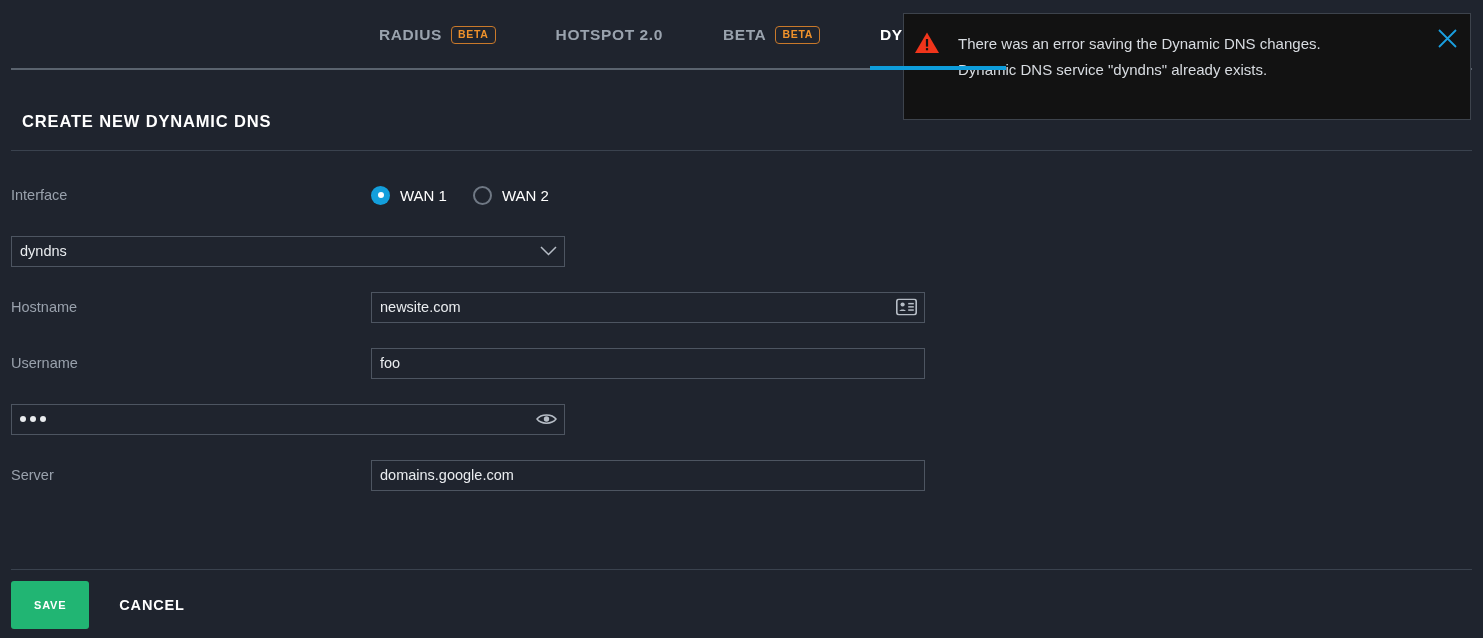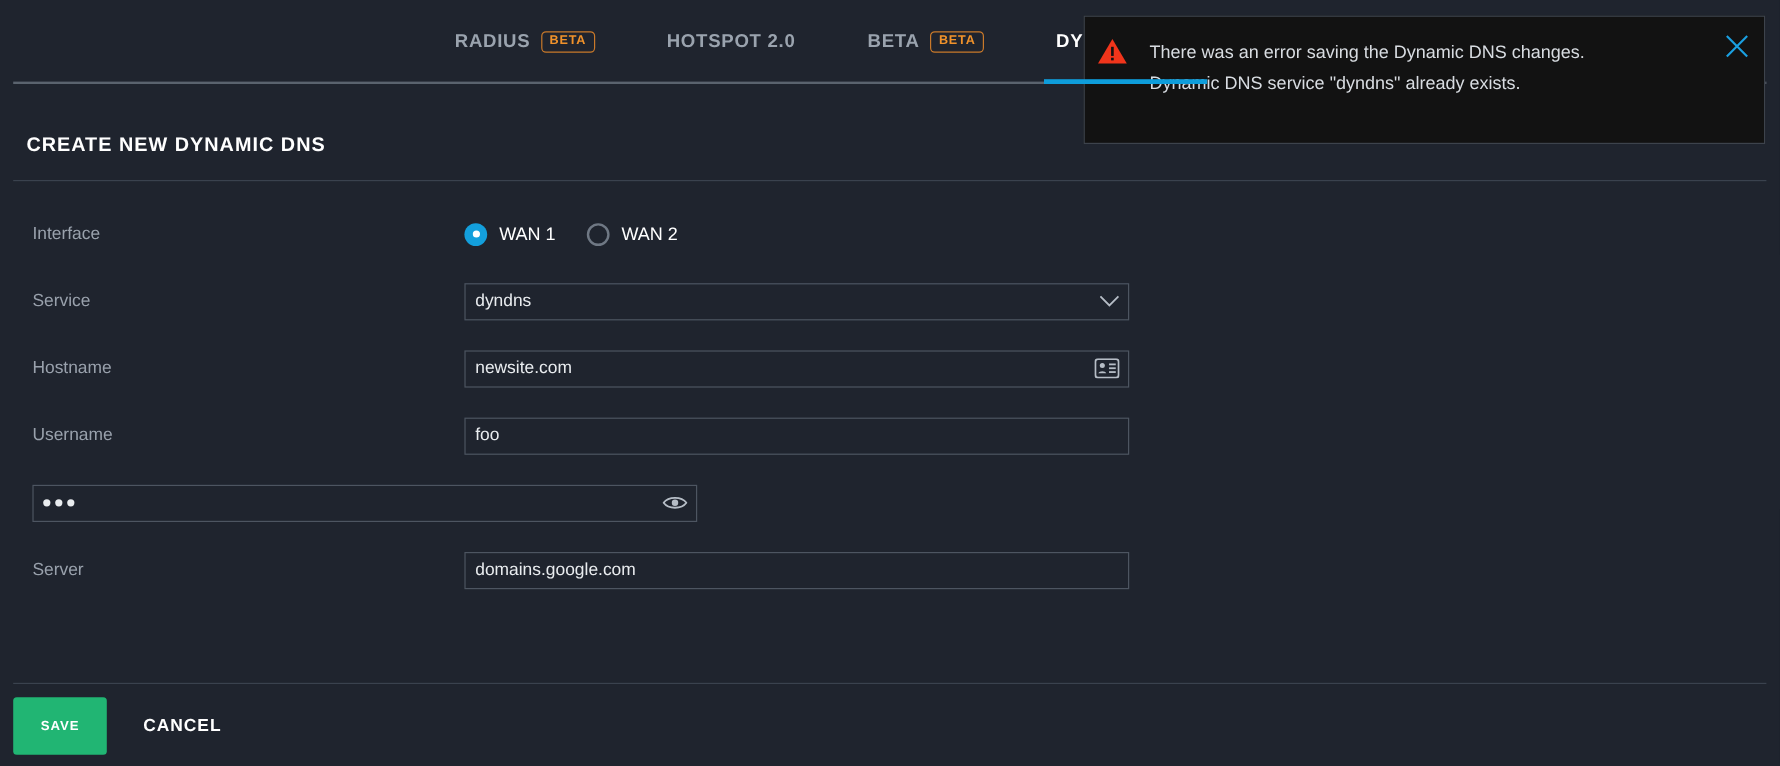--- a/index.html
+++ b/index.html
@@ -69,21 +69,21 @@
     letter-spacing: .85px;
     color: #ffffff;
   }
   .hr {
     margin: 19px 11px 0 11px;
     height: 1px;
     background: #3a424e;
   }
 
   
-  .form { margin-top: 16px; padding-left: 16px; }
+  .form { margin-top: 16px; }
   .row {
     display: flex;
     align-items: center;
     height: 56px;
     padding-left: 11px;
   }
   .row-label {
     width: 360px;
     flex: 0 0 360px;
     font-size: 14.5px;
@@ -253,21 +253,20 @@
           </div>
           <div class="radio-opt">
             <span class="radio off"></span>
             <span class="radio-label">WAN 2</span>
           </div>
         </div>
       </div>
     </div>
 
     <div class="row">
-      <div class="row-label">Service</div>
       <div class="field">
         <input class="input select-like" readonly="" value="dyndns" style="">
         <span class="in-icon">
           <svg width="17" height="11" viewBox="0 0 17 11">
             <path d="M1 1.5 L8.5 9 L16 1.5" fill="none" stroke="#b6bdc6" stroke-width="1.5"></path>
           </svg>
         </span>
       </div>
     </div>
 

